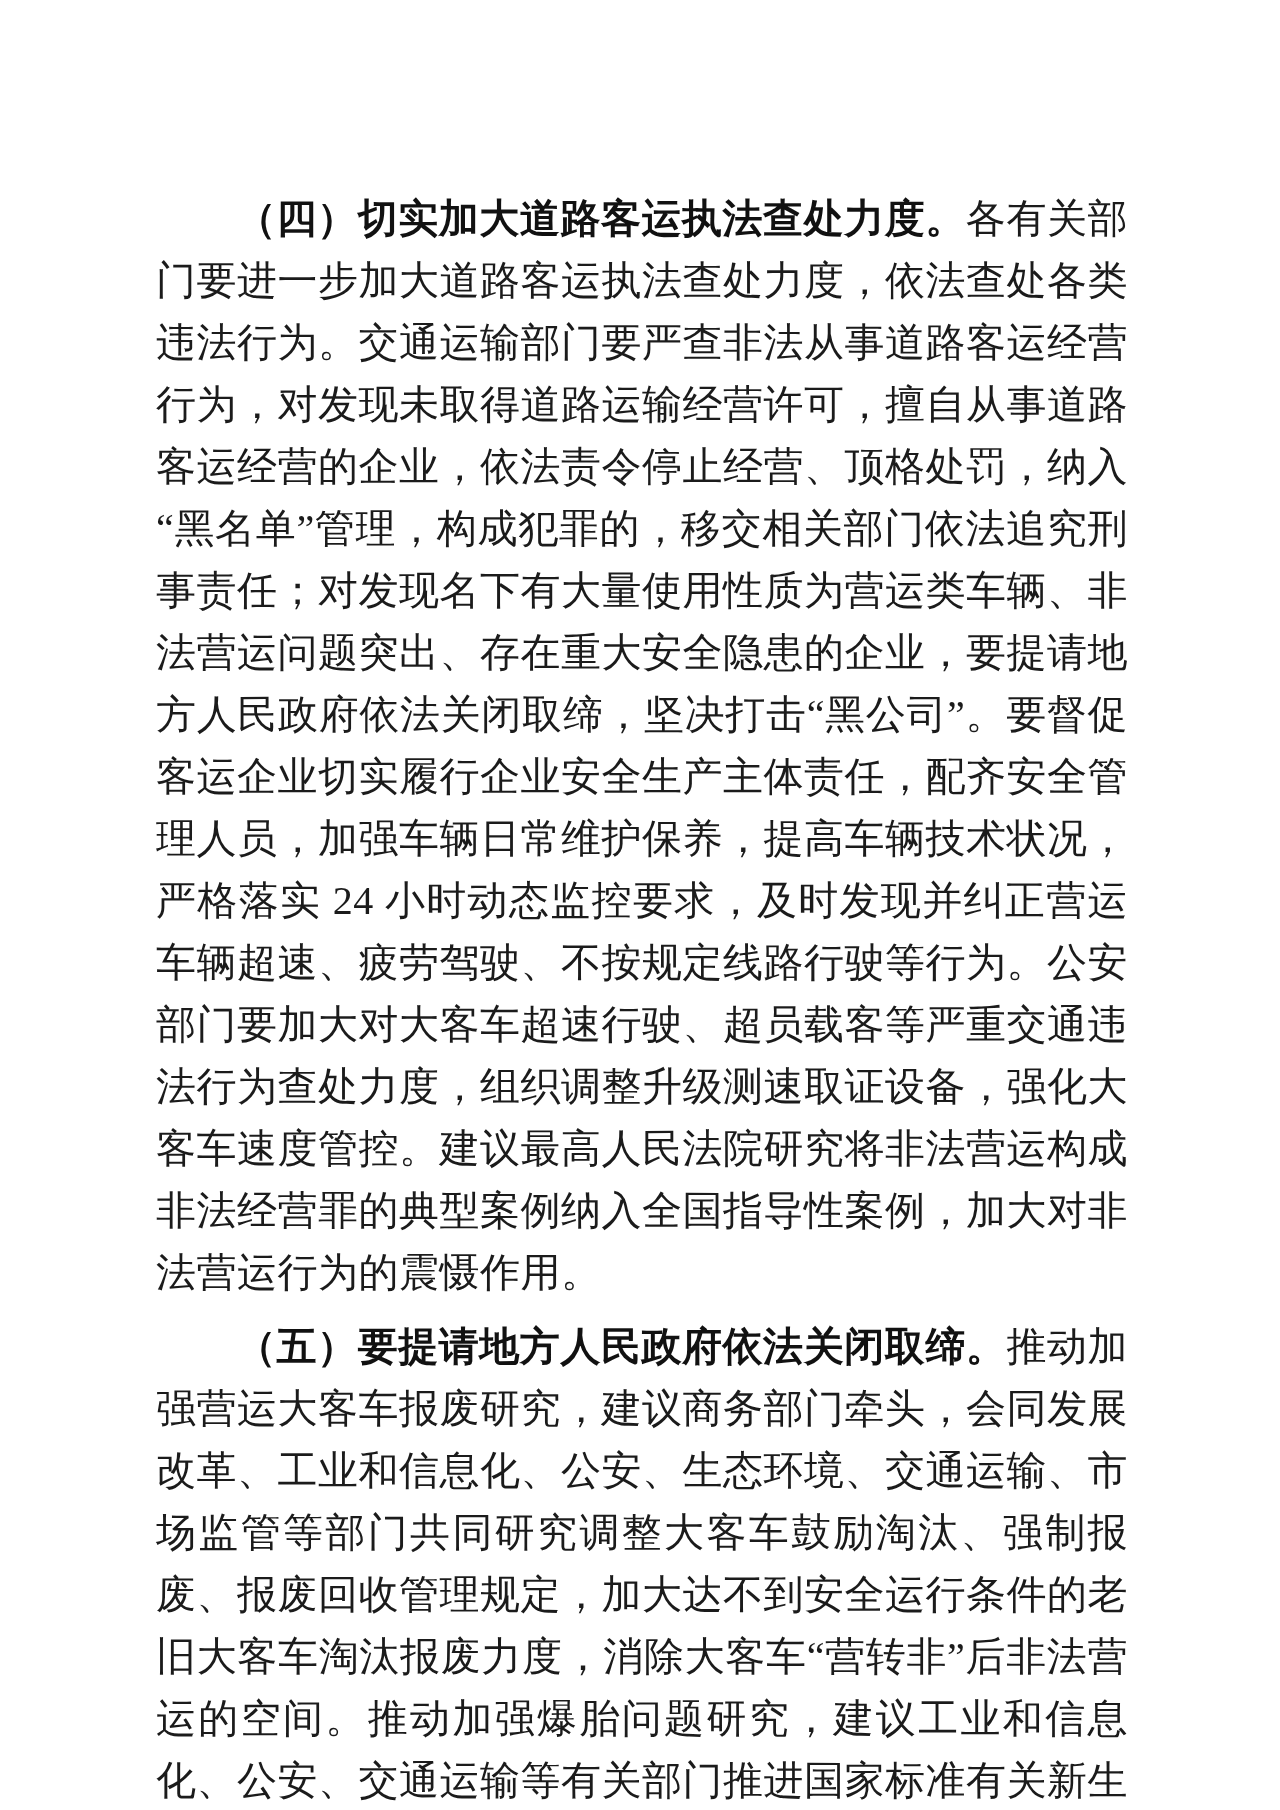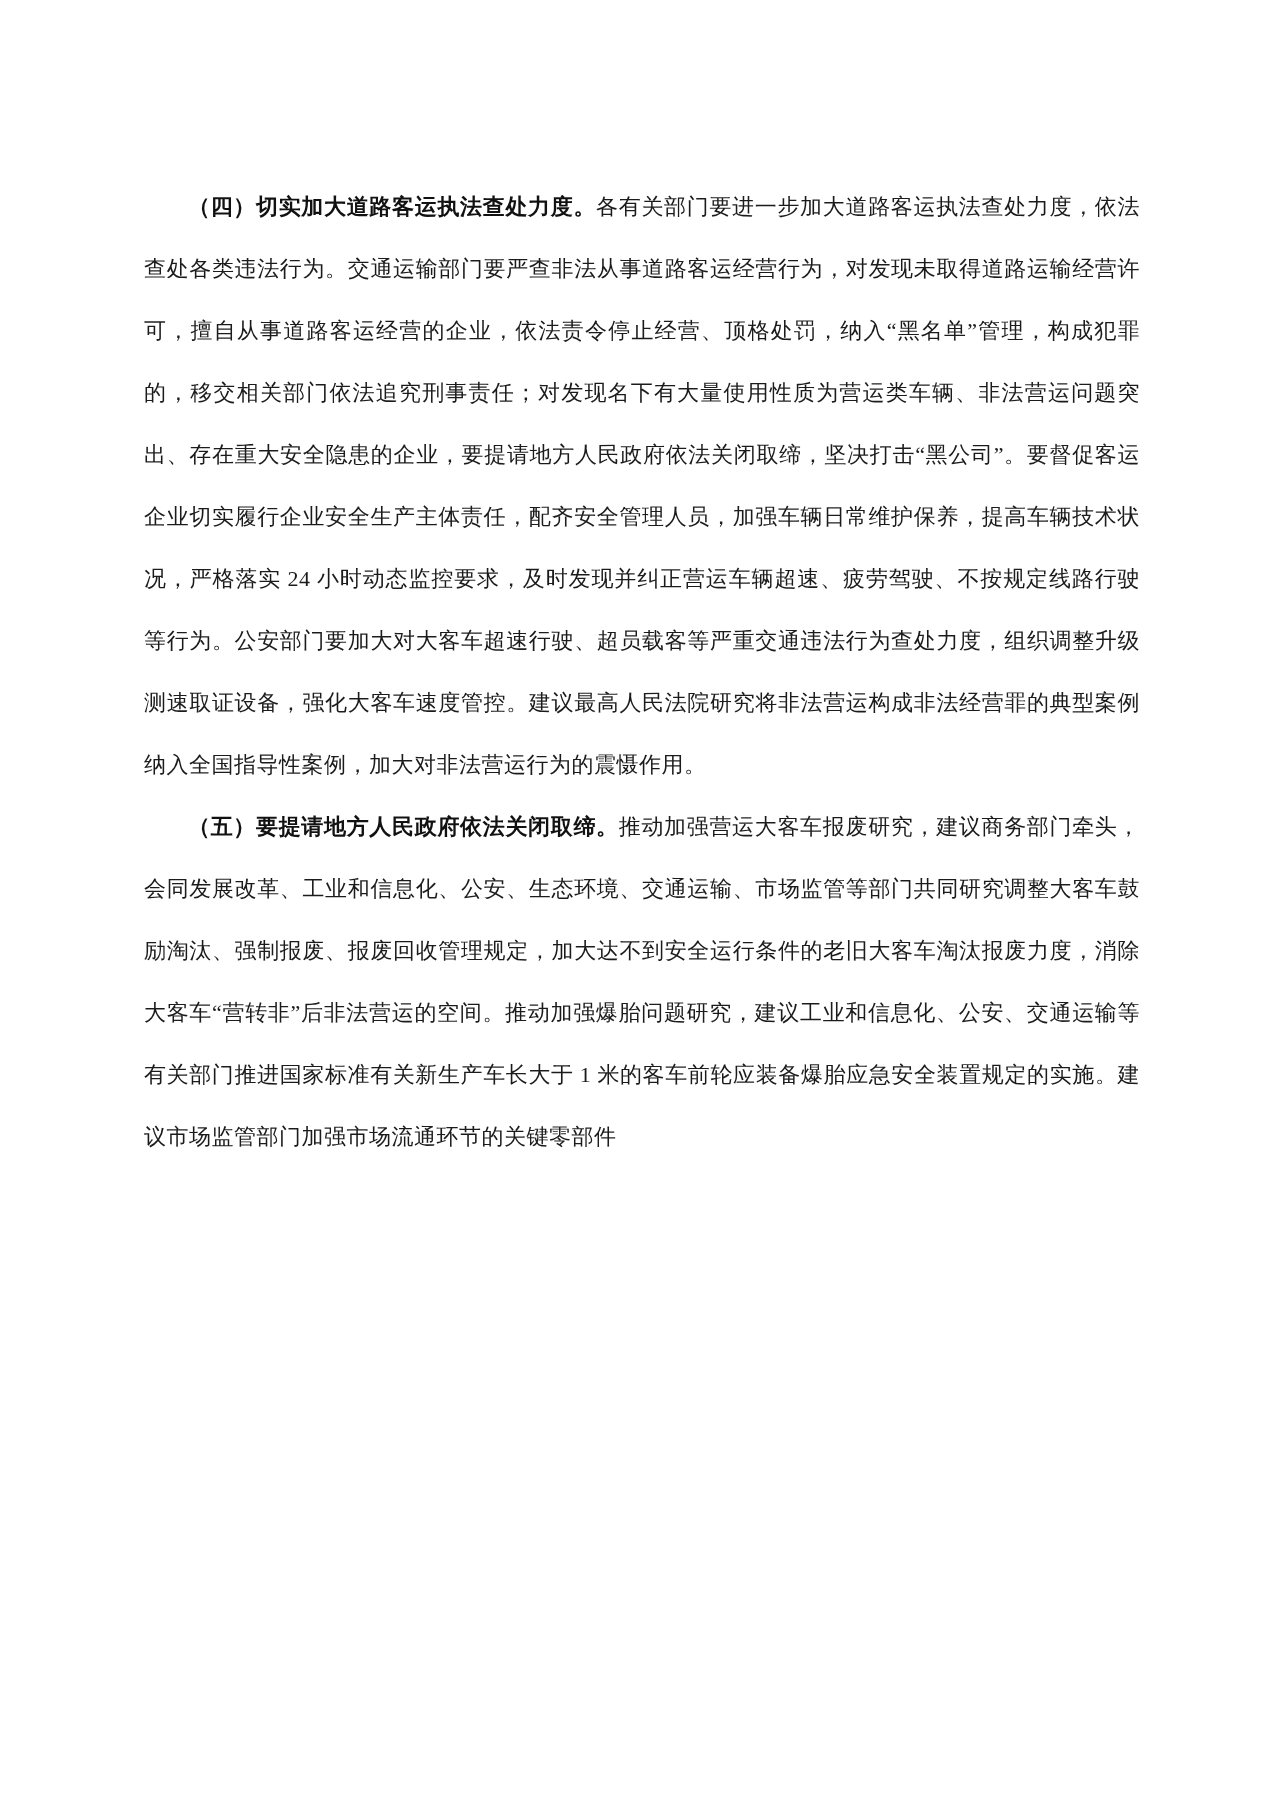--- a/index.html
+++ b/index.html
@@ -15,22 +15,22 @@
     overflow: hidden;
     font-family: "Liberation Serif", "DejaVu Serif", serif;
   }
   .content {
     position: absolute;
     left: 144px;
     top: 176px;
     width: 996px;
   }
   .para {
-    margin: 0;
-    font-size: 22px;
+    margin: 12px;
+    font-size: 40px;
     line-height: 62px;
     color: #1b1b1b;
     text-align: justify;
     text-indent: 2em;
     letter-spacing: 0.5px;
     word-break: break-all;
   }
   .para .head {
     font-weight: 700;
     color: #111111;

